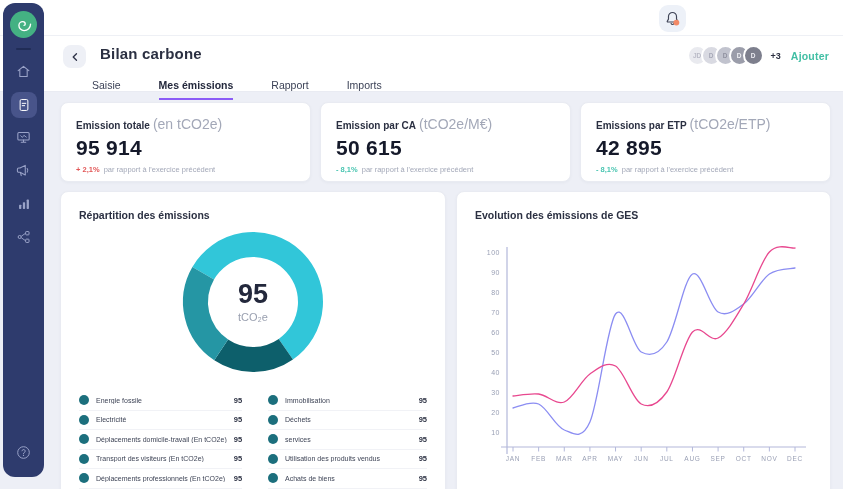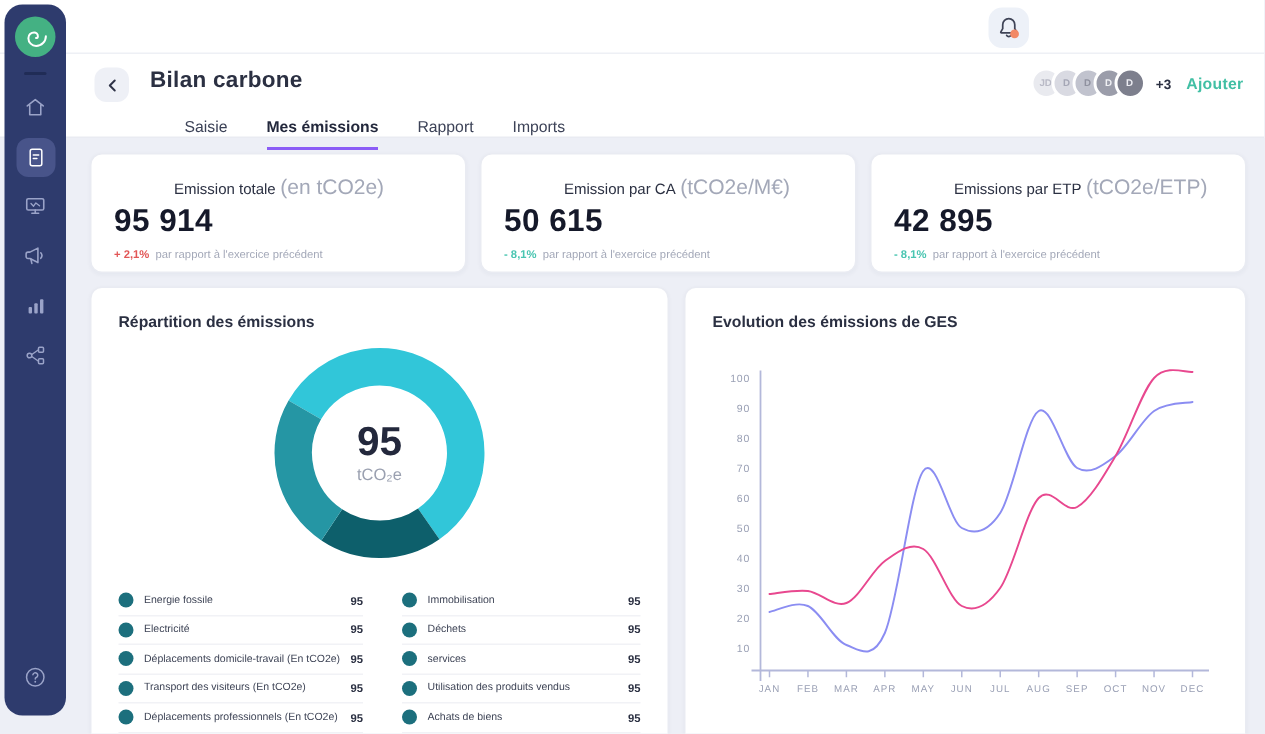--- a/index.html
+++ b/index.html
@@ -14,40 +14,40 @@
   .titlebar { display:flex; align-items:flex-start; padding:9px 14px 0 63px; }
   .back-btn { width:23px; height:23px; border-radius:8px; background:#eef0f6; border:none; display:flex; align-items:center; justify-content:center; cursor:pointer; flex:none; }
   .page-title { font-size:15px; font-weight:700; color:#2b3042; margin-left:14px; letter-spacing:.2px; }
   .headright { margin-left:auto; display:flex; align-items:center; }
   .avatars { display:flex; }
   .avatar { width:21px; height:21px; border-radius:50%; border:2px solid #fff; margin-left:-7px; display:flex; align-items:center; justify-content:center; font-size:6.5px; font-weight:700; }
   .avatar:first-child { margin-left:0; }
   .more-count { font-size:9px; font-weight:700; color:#2b3042; margin:0 10px 0 7px; }
   .add-btn { background:none; border:none; color:#41bfa4; font-size:10.5px; font-weight:700; cursor:pointer; letter-spacing:.2px; }
 
-  .tabs { display:flex; gap:26px; padding:11px 0 0 92px;margin-left:31px; }
+  .tabs { display:flex; gap:38px; padding:11px 0 0 92px; }
   .tab { font-size:10.5px; color:#3c4257; padding-bottom:7px; cursor:pointer; }
   .tab.active { font-weight:700; color:#23283c; border-bottom:2px solid #8b5cf6; }
 
   
   .sidebar { position:absolute; left:3px; top:3px; width:41px; height:474px; background:#2e3b6d; border-radius:12px; display:flex; flex-direction:column; align-items:center; padding-top:8px; z-index:5; }
   .logo { width:27px; height:27px; border-radius:50%; background:#44b183; display:flex; align-items:center; justify-content:center; cursor:pointer; border:none; flex:none; }
   .side-divider { width:15px; height:2px; background:#202c56; margin:10px 0 5px; border-radius:2px; }
   .nav-item { width:41px; height:33px; display:flex; align-items:center; justify-content:center; cursor:pointer; }
   .iconwrap { width:26px; height:26px; border-radius:8px; display:flex; align-items:center; justify-content:center; color:#9aa3c8; }
   .nav-item.active .iconwrap { background:#48548a; color:#ffffff; }
   .help-item { margin-top:auto; margin-bottom:12px; cursor:pointer; color:#9aa3c8; }
 
   
   .main { position:absolute; top:92px; left:44px; width:799px; height:397px; padding:10px 12px 0 16px; }
   .card { background:#fff; border:1px solid #e9ebf2; border-radius:8px; box-shadow:0 1px 3px rgba(25,39,80,.04); }
   .kpi-row { display:flex; gap:9px; }
   .kpi { flex:1; padding:13px 15px; height:80px; }
   .kpi-titleline { display:flex; align-items:baseline; }
-  .kpi-title { font-size:10px; font-weight:400; color:#2b3042;margin-left:40px; }
+  .kpi-title { font-size:10px; font-weight:700; color:#2b3042; }
   .kpi-unit { font-size:14px; color:#a3a8b8; margin-left:3px; }
   .kpi-value { font-size:21px; font-weight:700; color:#15192a; margin-top:4px; letter-spacing:.3px; }
   .kpi-deltaline { font-size:7.5px; margin-top:5px; color:#a3a8b8; }
   .kpi-delta { font-weight:700; margin-right:2px; }
 
   .charts-row { display:flex; gap:10px; margin-top:9px; align-items:flex-start; }
   .chart-title { font-size:10.5px; font-weight:700; color:#2b3042; padding:17px 12px 0 18px; }
   .card-left { width:386px; height:380px; }
   .card-right { flex:1; height:380px; position:relative; overflow:hidden; }
 

